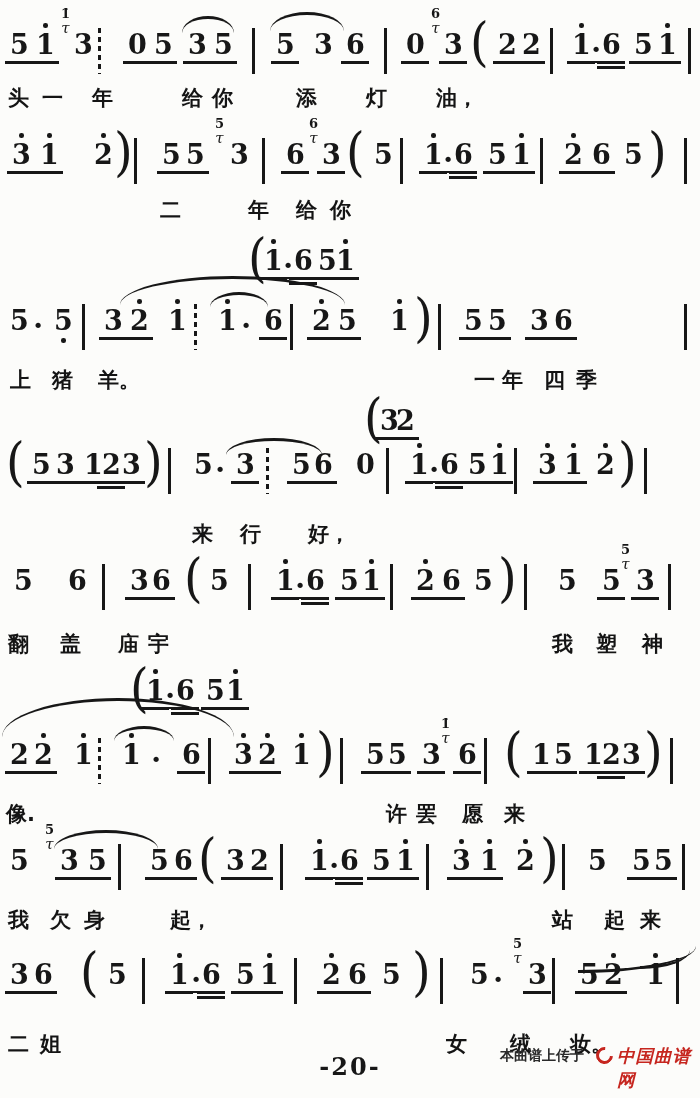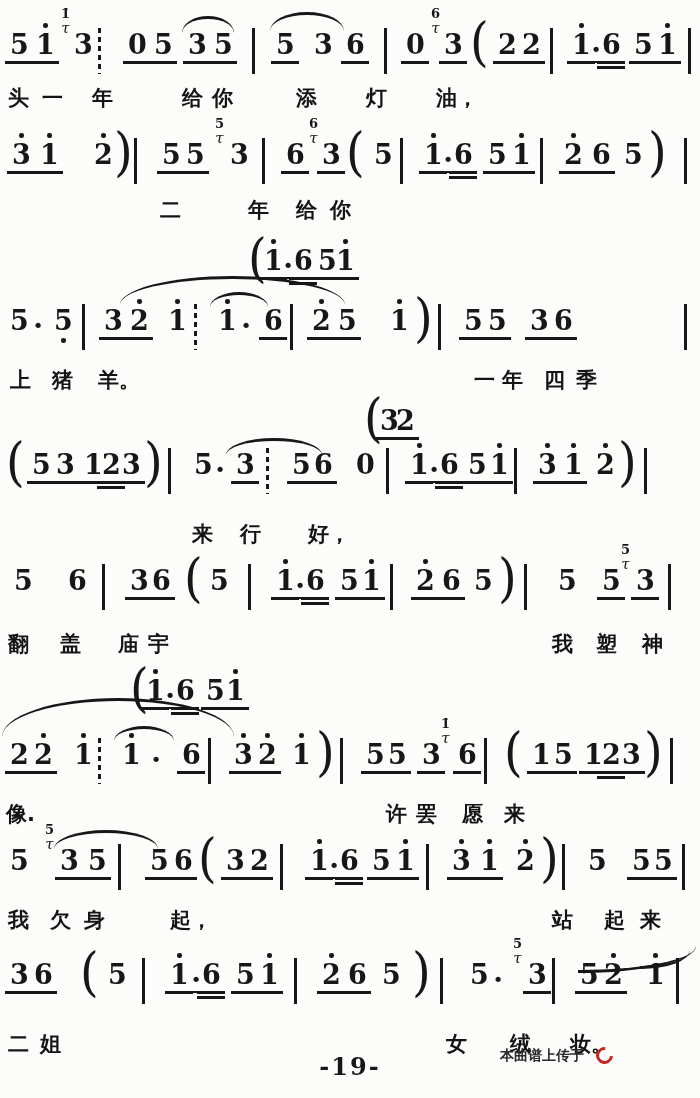--- a/index.html
+++ b/index.html
@@ -362,16 +362,17 @@
       <span class="lyr" style="left: 170px; top: 906px;">起，</span>
       <span class="lyr" style="left: 552px; top: 906px;">站</span>
       <span class="lyr" style="left: 604px; top: 906px;">起</span>
       <span class="lyr" style="left: 640px; top: 906px;">来</span>
       <span class="lyr" style="left: 8px; top: 1030px;">二</span>
       <span class="lyr" style="left: 40px; top: 1030px;">姐</span>
       <span class="lyr" style="left: 446px; top: 1030px;">女</span>
       <span class="lyr" style="left: 510px; top: 1030px;">绒</span>
       <span class="lyr" style="left: 570px; top: 1030px;">妆。</span>
     </div>
-  <div class="pageno">-19-</div>
+  <div class="pageno">-20-</div>
   <div class="upload">本曲谱上传于</div>
   <span class="logo-icon"></span>
+  <span class="logo-text">中国曲谱网</span>
 </div>
 
 </body></html>

